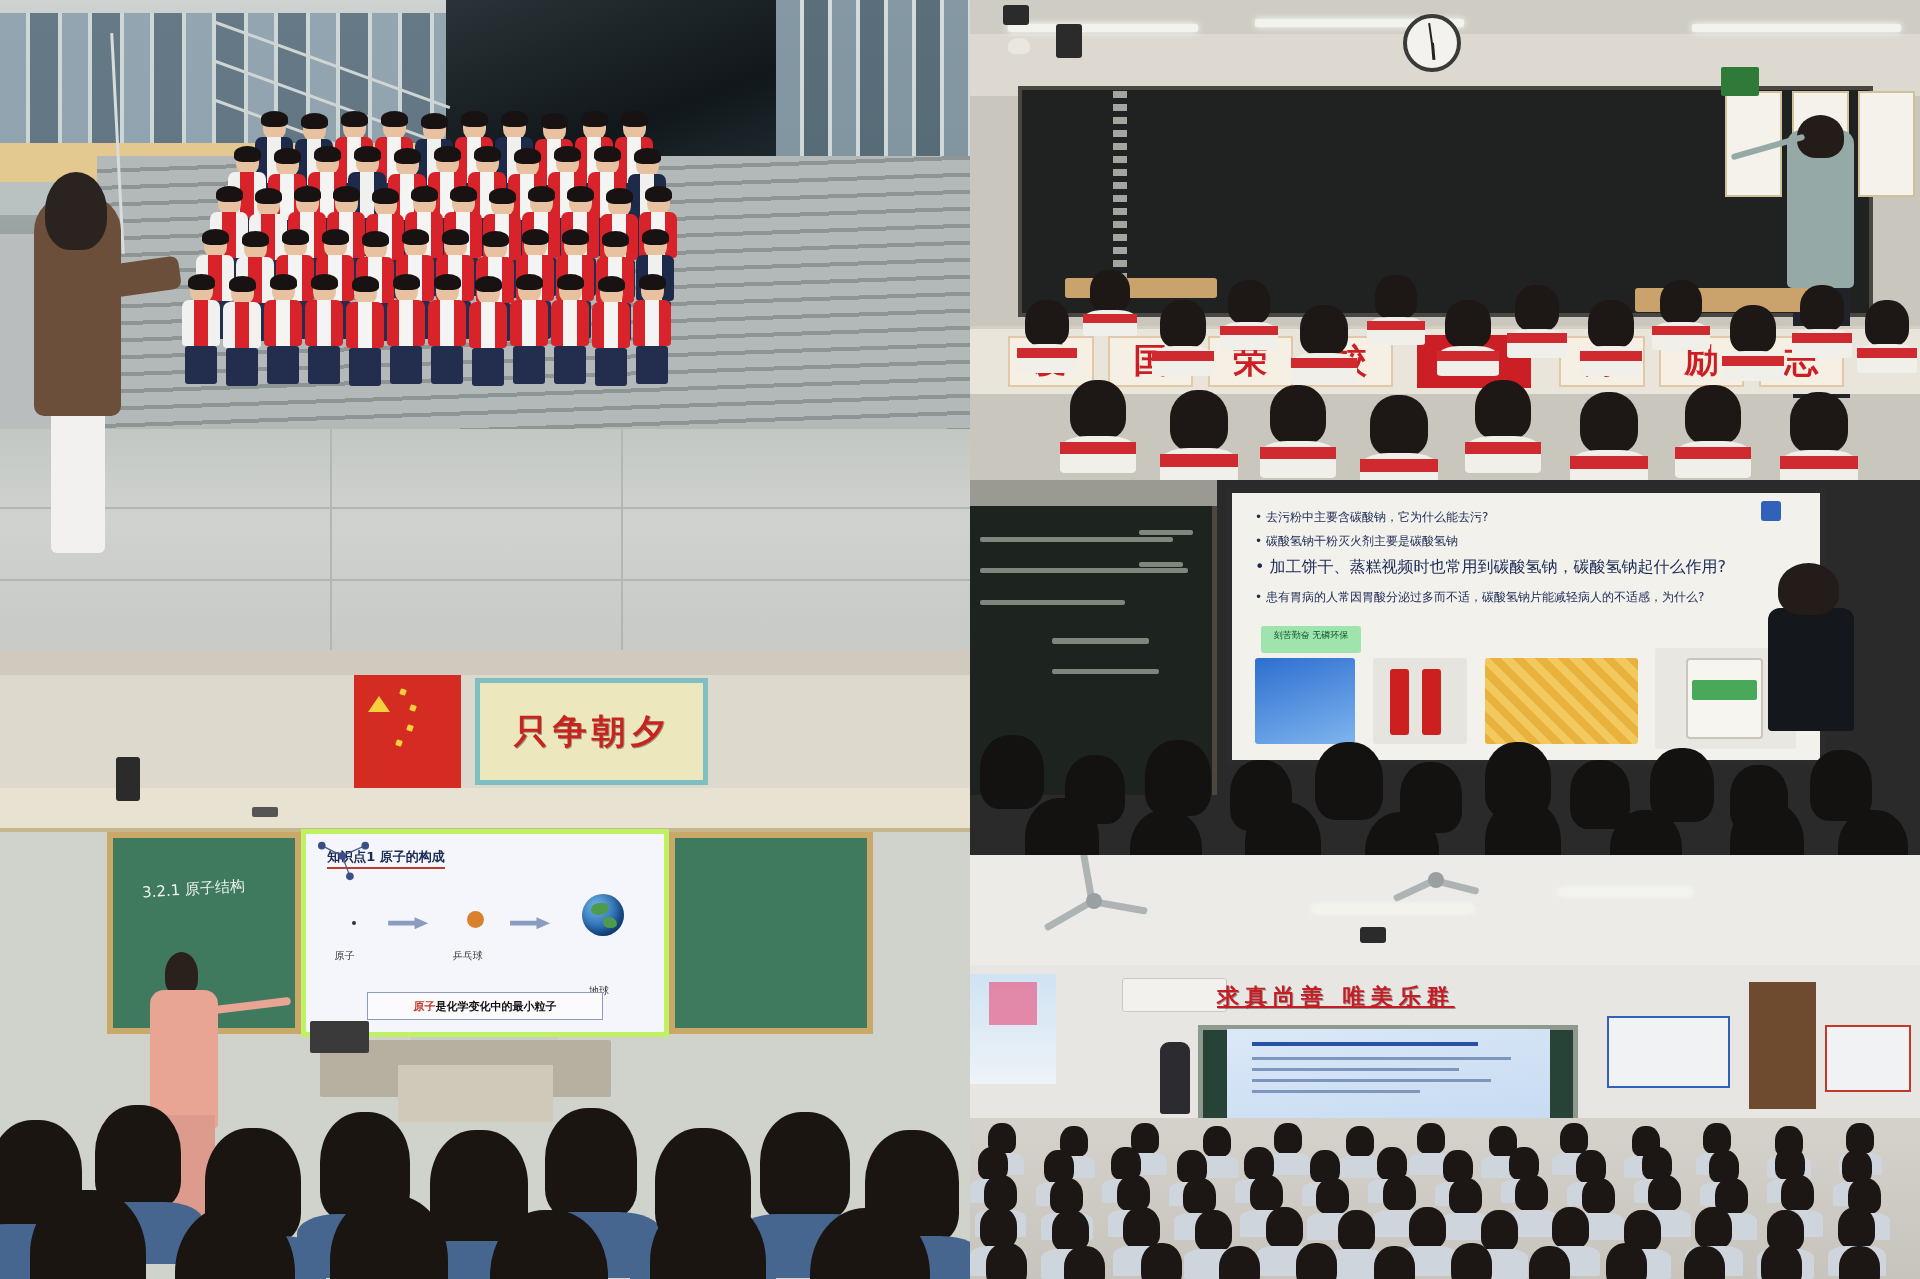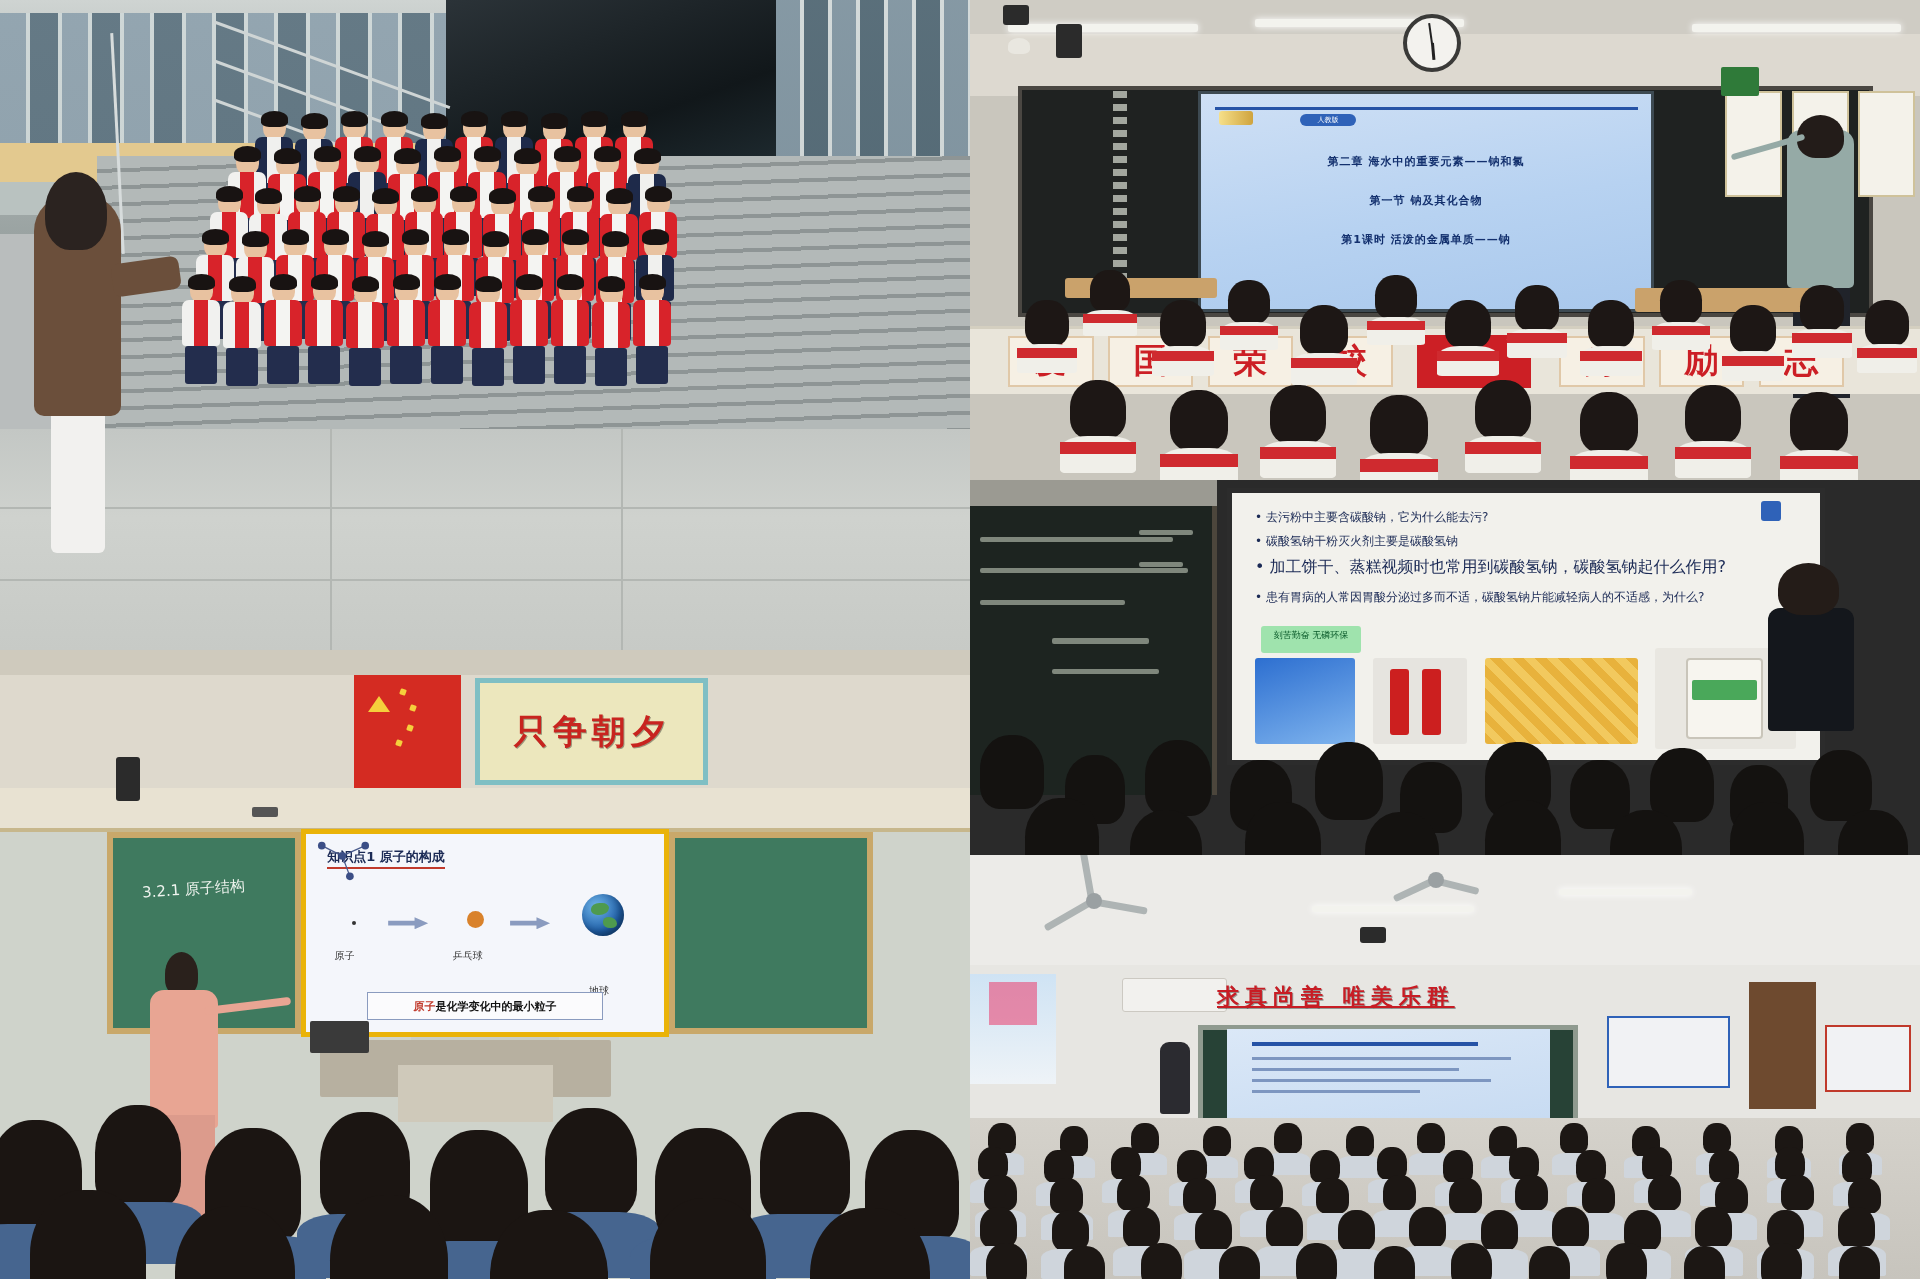--- a/index.html
+++ b/index.html
@@ -581,28 +581,20 @@
       <div class="lyr b-spk" style="left:3.5%;top:1%;width:26px;height:20px;"></div>
 
       <div class="lyr b-clock">
         <i style="left:50%;top:18%;width:3px;height:33%;margin-left:-1.5px;transform:rotate(175deg)"></i>
         <i style="left:50%;top:10%;width:2px;height:41%;margin-left:-1px;transform:rotate(-8deg)"></i>
       </div>
 
       <div class="lyr b-board"></div>
       <div class="lyr" style="left:15%;top:19%;width:1.5%;height:45%;
            background:repeating-linear-gradient(180deg,#dadfd4 0 7px,transparent 7px 13px);opacity:.7"></div>
-      <div class="lyr b-screen">
-        <div class="b-slide-logo"></div>
-        <div class="b-slide-pill" style="font-size:7px;color:#fff;text-align:center;line-height:12px">人教版</div>
-        <div class="b-slide-top"></div>
-        <div class="b-slide-txt cn blur" style="top:28%;font-size:11px">第二章  海水中的重要元素——钠和氯</div>
-        <div class="b-slide-txt cn blur" style="top:46%;font-size:11px">第一节  钠及其化合物</div>
-        <div class="b-slide-txt cn blur" style="top:64%;font-size:11px">第1课时  活泼的金属单质——钠</div>
-      </div>
 
       <div class="lyr b-poster" style="left:79.5%;top:19%;width:6%;height:22%"></div>
       <div class="lyr b-poster" style="left:86.5%;top:19%;width:6%;height:22%"></div>
       <div class="lyr b-poster" style="left:93.5%;top:19%;width:6%;height:22%"></div>
       <div class="lyr" style="left:79%;top:14%;width:4%;height:6%;background:#2f7a39;border-radius:2px"></div>
 
       <div class="lyr b-teacher-skirt"></div>
       <div class="lyr b-teacher-body"></div>
       <div class="lyr b-teacher-hair"></div>
       <div class="lyr b-teacher-arm"></div>
@@ -1000,21 +992,21 @@
       <div class="lyr" style="left:0;top:22%;width:100%;height:7%;background:#e8e2d2;border-bottom:4px solid #c7b78c"></div>
       <div class="lyr b-spk" style="left:12%;top:17%;width:24px;height:44px"></div>
       <div class="lyr" style="left:26%;top:25%;width:26px;height:10px;background:#555;border-radius:2px"></div>
 
 
       <div class="lyr" style="left:11%;top:29%;width:20%;height:32%;background:#3f7a5f;border:6px solid #c9a86a">
         <div class="cn" style="position:absolute;left:16%;top:22%;color:#eef3ee;font-size:15px;transform:rotate(-4deg)">3.2.1 原子结构</div>
       </div>
       <div class="lyr" style="left:69%;top:29%;width:21%;height:32%;background:#3f7a5f;border:6px solid #c9a86a"></div>
 
-      <div class="lyr" style="left:31%;top:28.5%;width:38%;height:33%;background:#eab308;padding:23px">
+      <div class="lyr" style="left:31%;top:28.5%;width:38%;height:33%;background:#bef264;padding:23px">
         <div class="lyr" style="inset:5px;background:#f4f6fb">
 
           <div class="cn" style="position:absolute;left:6%;top:7%;font-size:13px;color:#1b2a55;font-weight:bold;
                border-bottom:2px solid #c0392b;padding-bottom:1px">知识点1  原子的构成</div>
 
           <svg style="position:absolute;left:2%;top:2%;width:22%;height:22%" viewBox="0 0 60 34">
             <line x1="6" y1="6" x2="22" y2="14" stroke="#4a5b8c" stroke-width="1"></line>
             <line x1="22" y1="14" x2="40" y2="6" stroke="#4a5b8c" stroke-width="1"></line>
             <line x1="22" y1="14" x2="28" y2="30" stroke="#4a5b8c" stroke-width="1"></line>
             <circle cx="6" cy="6" r="3" fill="#3b4e86"></circle>

